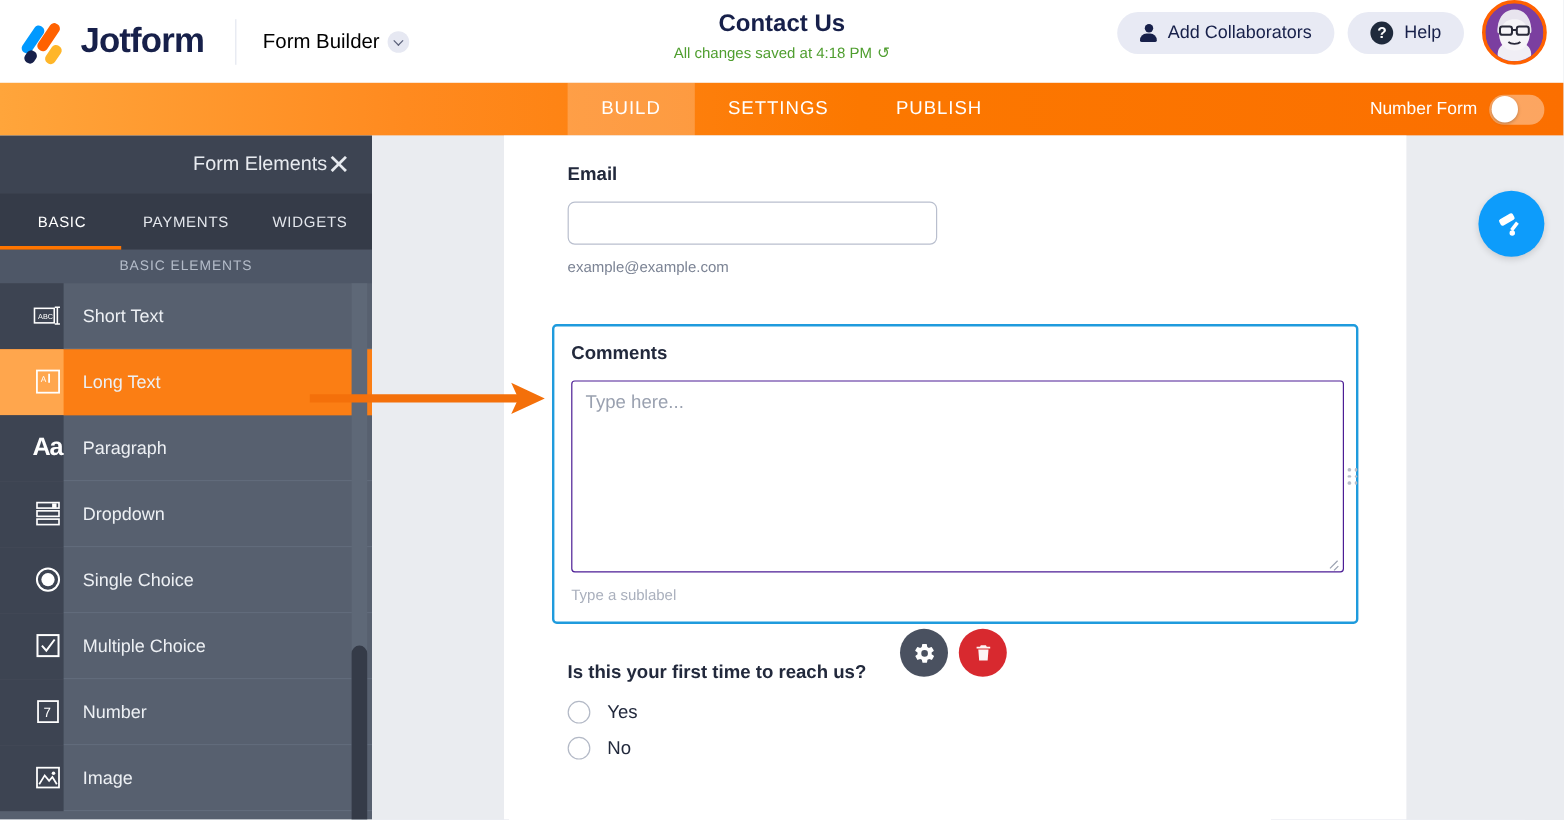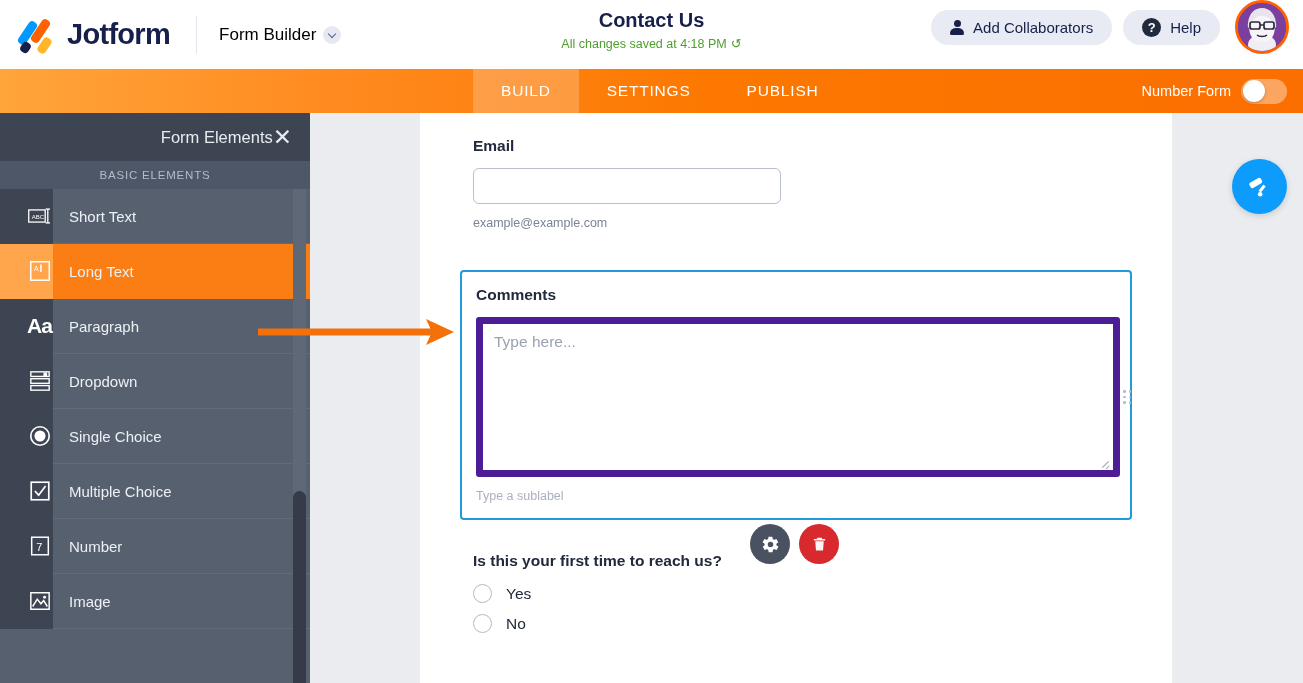--- a/index.html
+++ b/index.html
@@ -180,21 +180,21 @@
   .sublabel-small { font-size: 12.5px; color: #7b8394; margin-top: 12px; }
 
   .selected-field {
     position: absolute; left: 460px; top: 270px; width: 672px; height: 250px;
     border: 2px solid #1f9bdd; border-radius: 4px; background: #fff;
     padding: 14px 14px 0 14px;
   }
   .sel-label { font-size: 15.5px; color: #22293c; font-weight: bold; margin-left: 0; }
   .textarea-box {
     margin-top: 13px; width: 644px; height: 160px;
-    border: 7px solid #4c1d95; border-radius: 3px; background: #fff;
+    border: 1px solid #4c1d95; border-radius: 3px; background: #fff;
     position: relative;
   }
   .ta-placeholder {
     position: absolute; left: 11px; top: 9px;
     font-size: 15.5px; color: #9aa1b0;
   }
   .resize-grip {
     position: absolute; right: 3px; bottom: 2px; width: 9px; height: 9px;
   }
   .resize-grip::before, .resize-grip::after {
@@ -357,20 +357,26 @@
         <path d="M9 3h6l1 2h4v2H4V5h4zM6 8h12l-1 13H7z" opacity="0.95"></path>
       </svg>
     </div>
   </div>
 
   <div class="sidebar">
     <div class="sb-head">
       <span class="sb-title">Form Elements</span>
       <span class="sb-close">✕</span>
     </div>
+    <div class="sb-tabs">
+      <span class="sb-tab active">BASIC</span>
+      <span class="sb-tab">PAYMENTS</span>
+      <span class="sb-tab">WIDGETS</span>
+      <span class="sb-underline"></span>
+    </div>
     <div class="sb-section">BASIC ELEMENTS</div>
 
     <div class="sb-list">
       <div class="sb-scrolltrack"></div>
 
       <div class="sb-item">
         <span class="ico-cell">
           <svg width="26" height="20" viewBox="0 0 30 22" fill="none" stroke="#fff" stroke-width="1.5">
             <rect x="2" y="4" width="19" height="14"></rect>
             <text x="5.5" y="14" font-size="7" fill="#fff" stroke="none" font-family="Liberation Sans">ABC</text>

